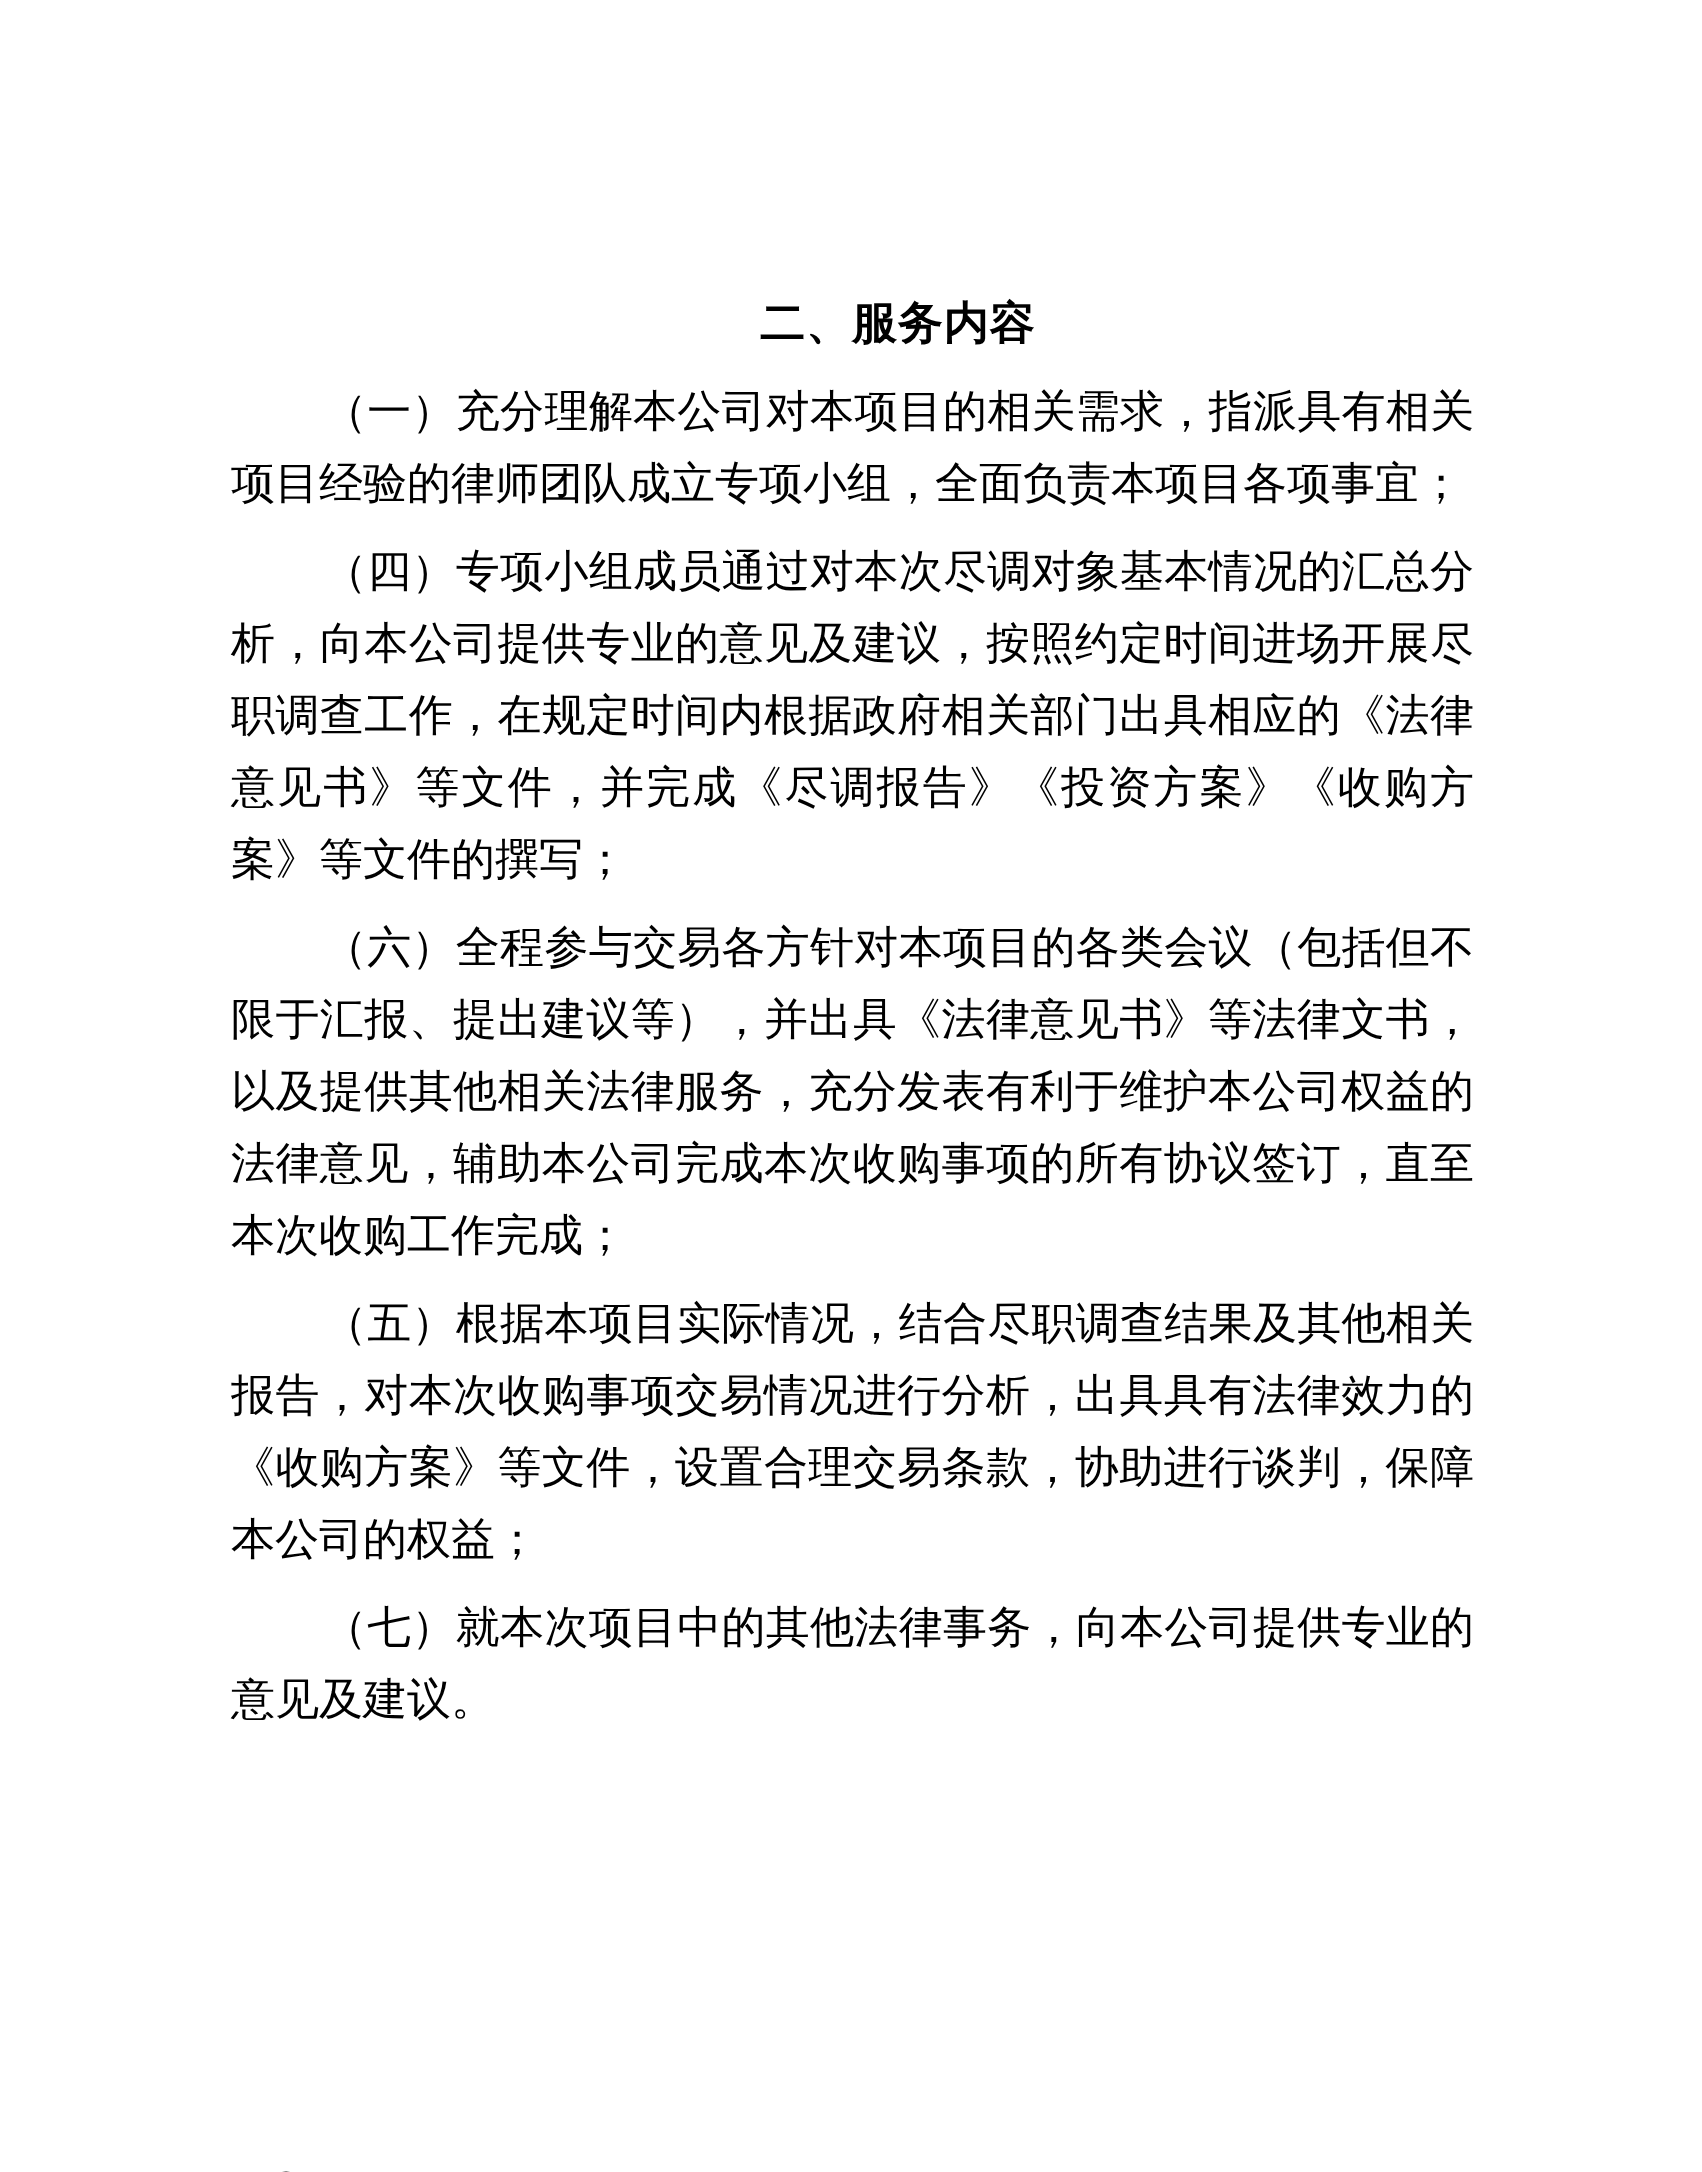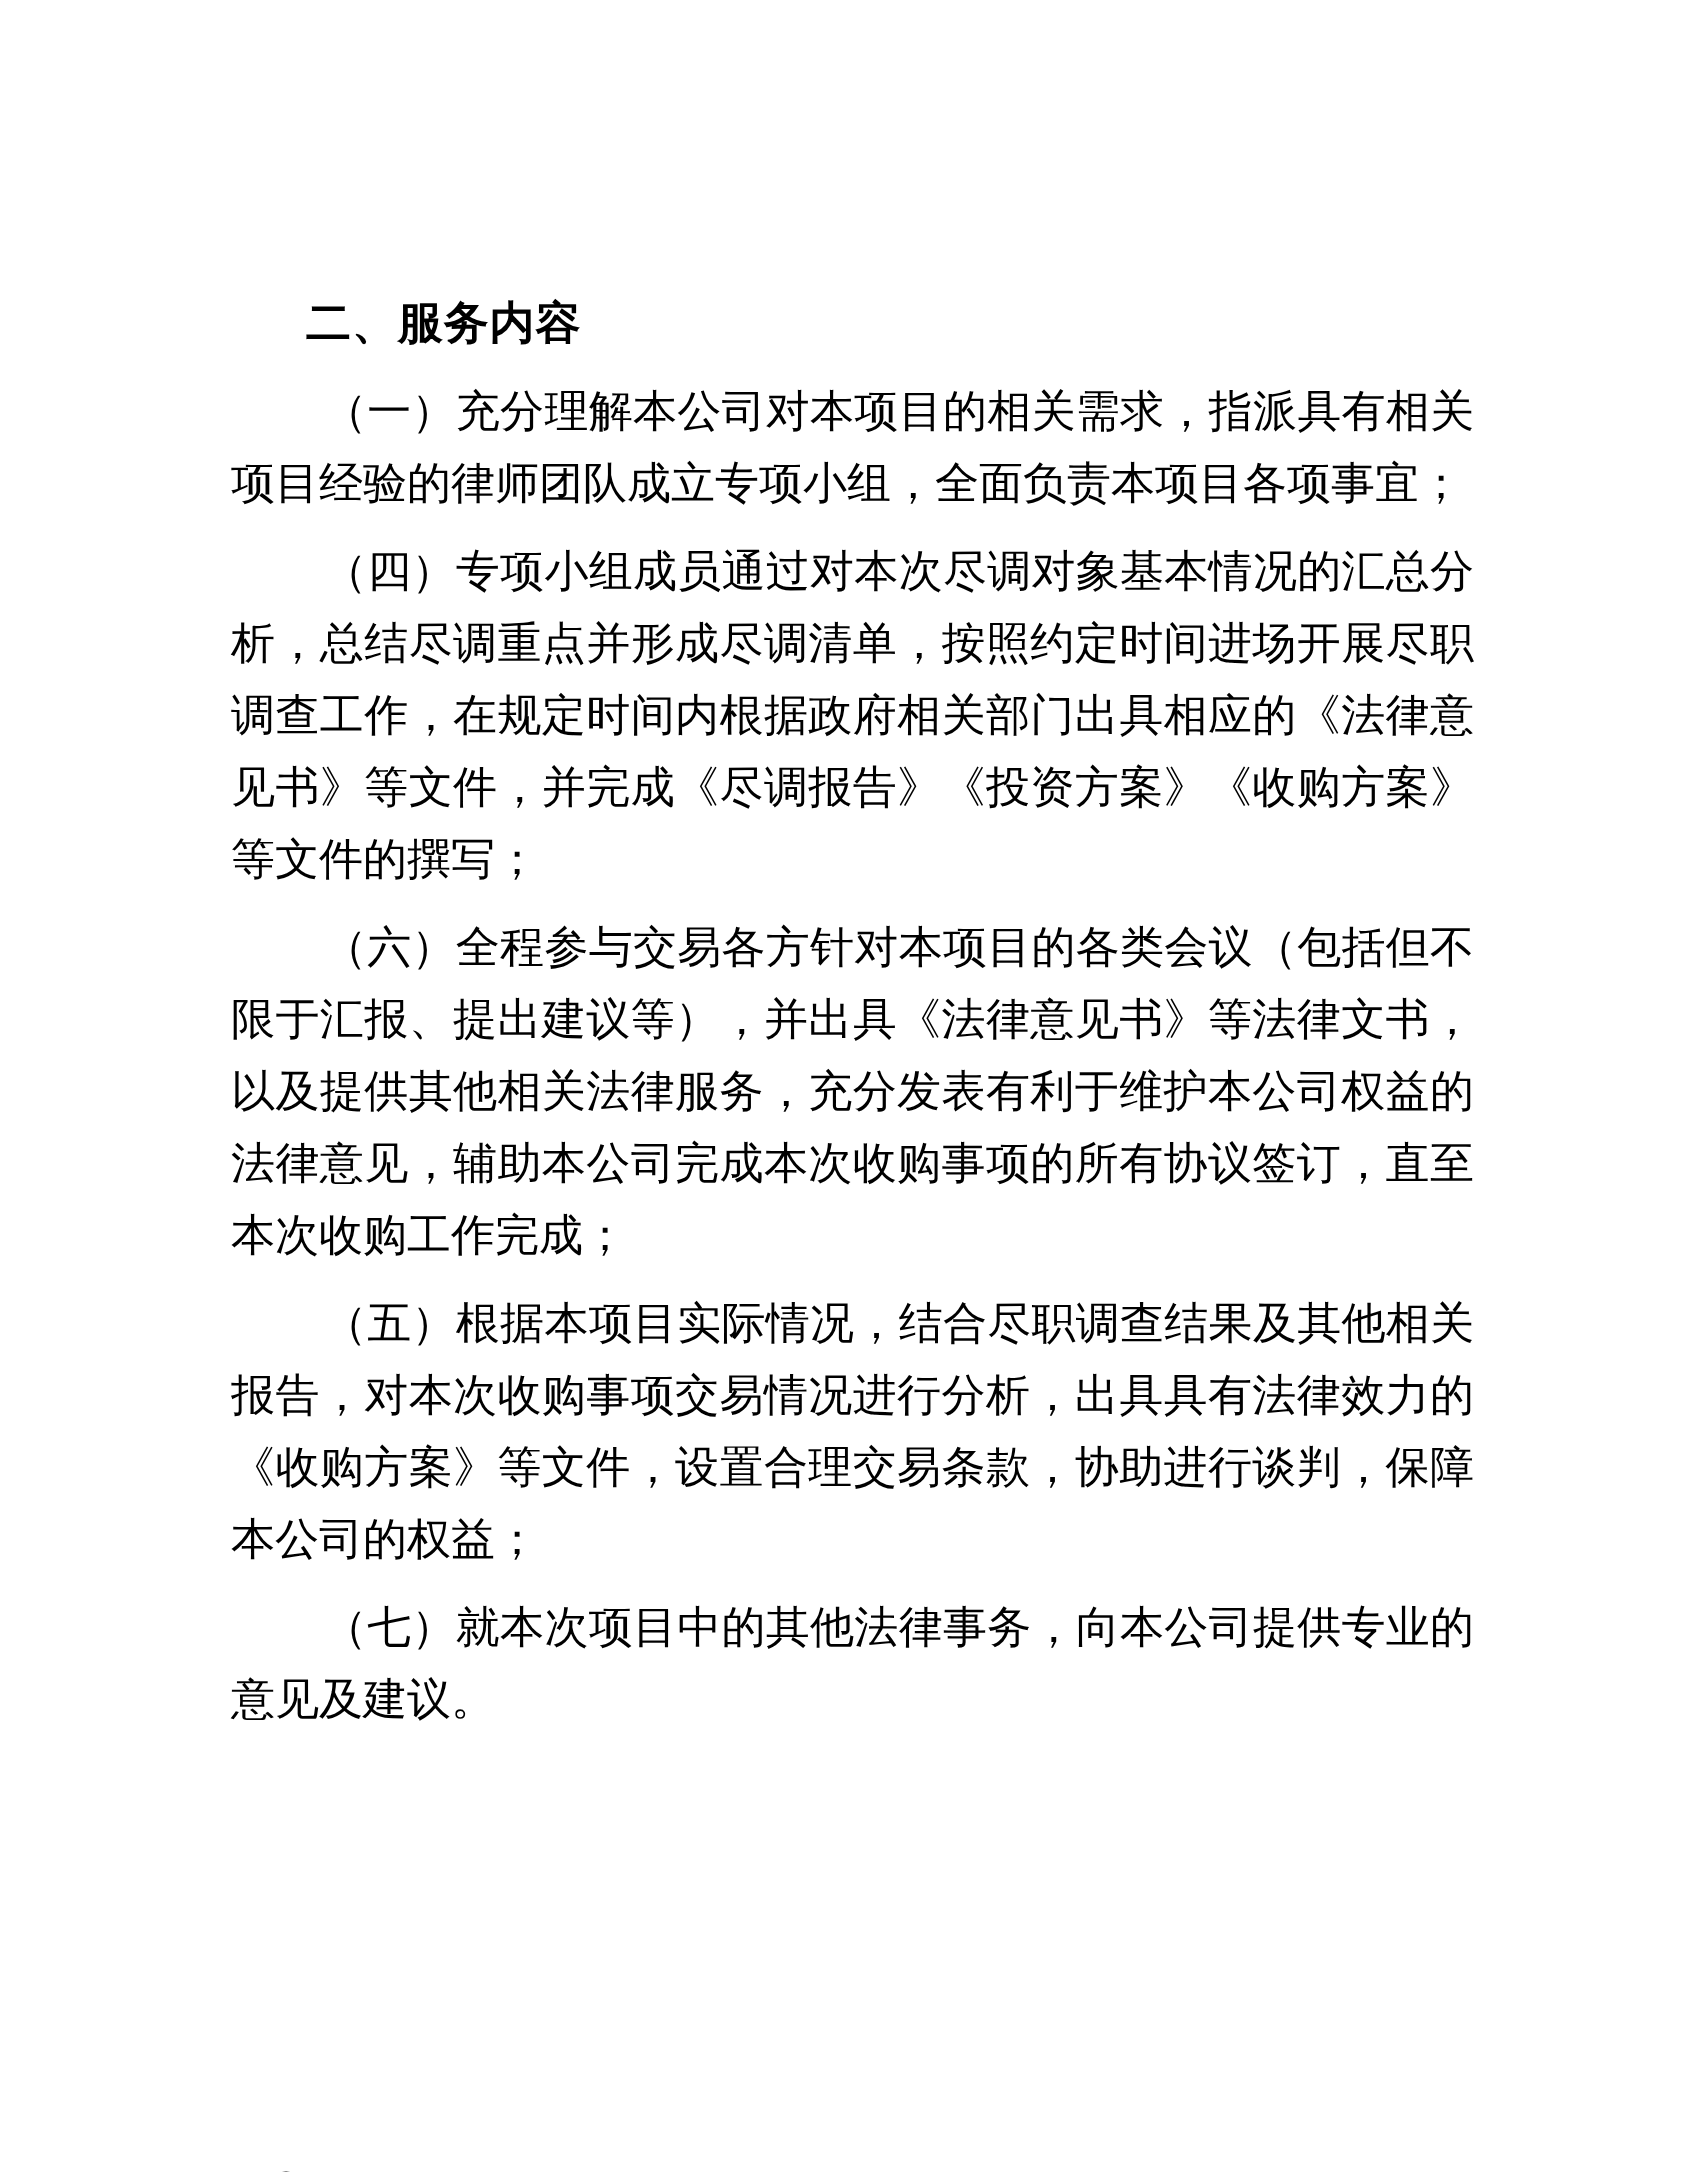--- a/index.html
+++ b/index.html
@@ -29,20 +29,21 @@
   .section-heading {
     font-family: Liberation Sans, sans-serif;
     font-weight: bold;
     font-size: 45px;
     line-height: 72px;
     color: #000000;
     letter-spacing: 0.9px;
     text-indent: 91px;
     margin: 0;
     white-space: nowrap;
+    text-align: center;
   }
 
   
   .body-para {
     font-family: "DejaVu Serif", "Liberation Serif", serif;
     font-size: 44px;
     line-height: 72px;
     color: #000000;
     margin: 16px;
     text-indent: 92px;
@@ -71,21 +72,21 @@
 <div class="page">
 
   <div class="content">
 
     <h2 class="section-heading">二、服务内容</h2>
 
     <p class="body-para">（一）充分理解本公司对本项目的相关需求，指派具有相关项目经验的律师团队成立专项小组，全面负责本项目各项事宜；</p>
 
 
 
-    <p class="body-para">（四）专项小组成员通过对本次尽调对象基本情况的汇总分析，总结尽调重点并形成尽调清单，按照约定时间进场开展尽职调查工作，在规定时间内根据政府相关部门出具相应的《法律意见书》等文件，并完成《尽调报告》《投资方案》《收购方案》等文件的撰写；</p>
+    <p class="body-para">（四）专项小组成员通过对本次尽调对象基本情况的汇总分析，向本公司提供专业的意见及建议，按照约定时间进场开展尽职调查工作，在规定时间内根据政府相关部门出具相应的《法律意见书》等文件，并完成《尽调报告》《投资方案》《收购方案》等文件的撰写；</p>
 
     <p class="body-para">（六）全程参与交易各方针对本项目的各类会议（包括但不限于汇报、提出建议等），并出具《法律意见书》等法律文书，以及提供其他相关法律服务，充分发表有利于维护本公司权益的法律意见，辅助本公司完成本次收购事项的所有协议签订，直至本次收购工作完成；</p>
 
     <p class="body-para">（五）根据本项目实际情况，结合尽职调查结果及其他相关报告，对本次收购事项交易情况进行分析，出具具有法律效力的《收购方案》等文件，设置合理交易条款，协助进行谈判，保障本公司的权益；</p>
 
     <p class="body-para">（七）就本次项目中的其他法律事务，向本公司提供专业的意见及建议。</p>
 
 
   </div>
 

